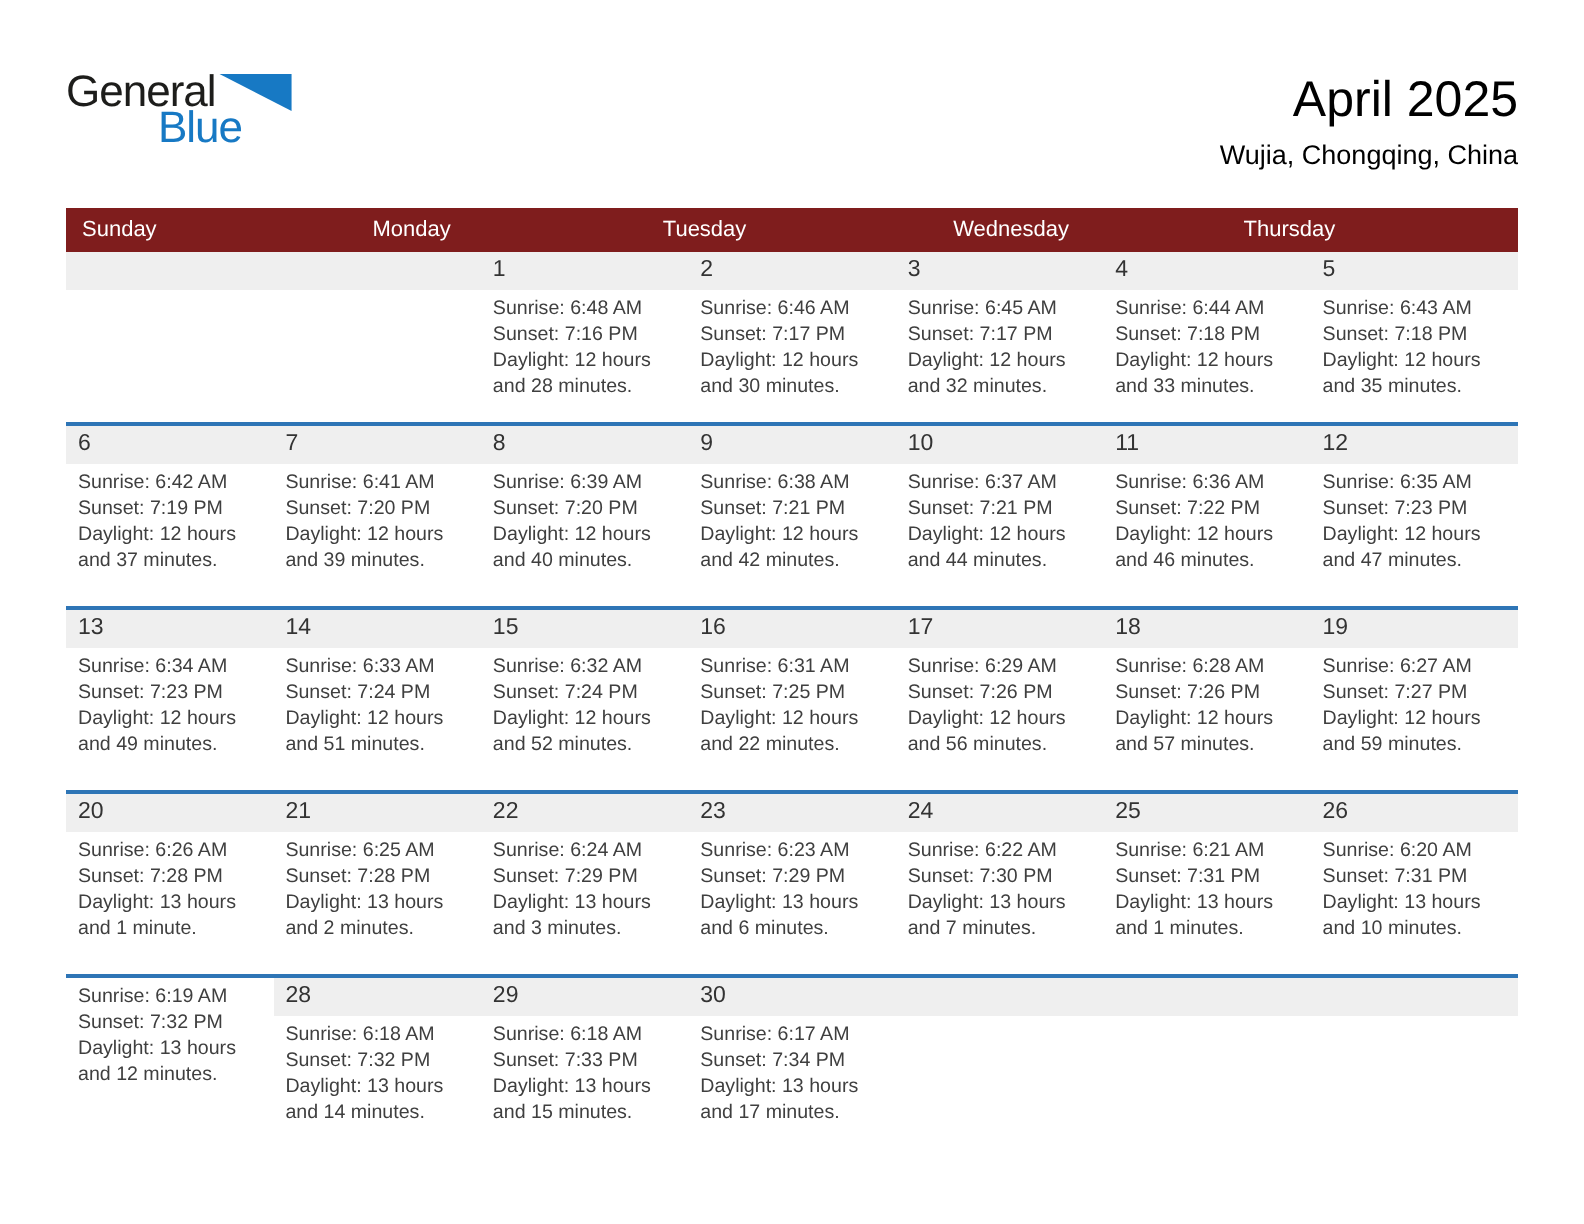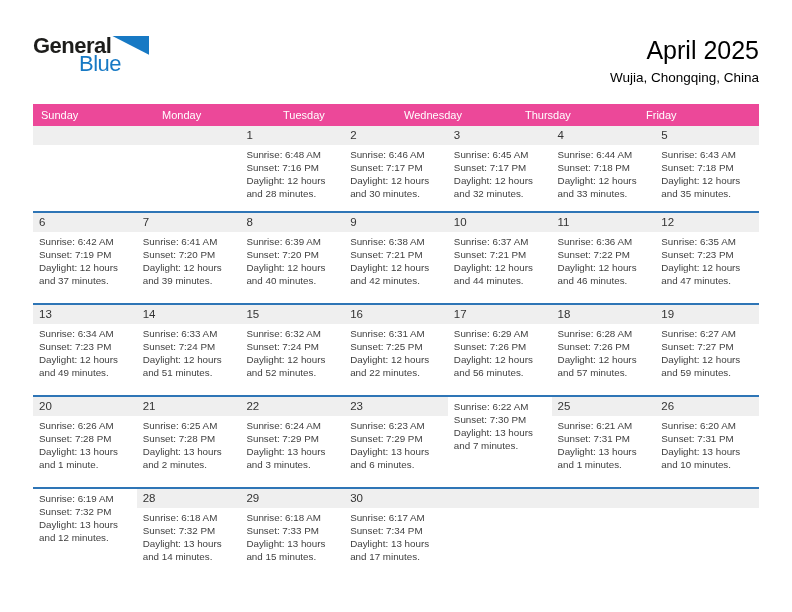--- a/index.html
+++ b/index.html
@@ -1,32 +1,32 @@
 <!DOCTYPE html>
 <html><head>
 <meta charset="utf-8">
 <style>
   html,body{margin:0;padding:0;background:#ffffff;}
   body{width:792px;height:612px;font-family:"Liberation Sans",sans-serif;position:relative;overflow:hidden;}
 
   
   .logo{position:absolute;left:33px;top:36px;width:140px;}
-  .logo-top{display:flex;align-items:flex-start;font-weight:bold;}
+  .logo-top{display:flex;align-items:center;}
   .logo-general{font-size:22px;color:#1d1d1b;letter-spacing:-0.5px;line-height:20px;}
   .logo-tri{display:inline-block;width:37px;height:19px;background:#1779c4;
             clip-path:polygon(0 0,100% 0,100% 100%);margin-left:1px;}
   .logo-blue{font-size:22px;color:#1779c4;letter-spacing:-0.5px;line-height:20px;margin:-2px 0 0 46px;}
 
   .title-block{position:absolute;right:33px;top:36px;text-align:right;}
   .cal-title{font-size:25px;color:#000;line-height:28px;}
   .cal-subtitle{font-size:13.5px;color:#000;margin-top:6px;text-align:right;}
 
   
   .calendar{position:absolute;left:33px;top:104px;width:726px;}
-  .weekday-row{display:grid;grid-template-columns:repeat(6,1fr);background:#ec4899;height:22px;}
+  .weekday-row{display:grid;grid-template-columns:repeat(5,1fr);background:#7f1d1d;height:22px;}
   .weekday{color:#ffffff;font-size:11px;line-height:22px;padding-left:8px;}
 
   .week-row{display:grid;grid-template-columns:repeat(7,1fr);height:85px;}
   .week-row.sep{height:92px;border-top:2px solid #2E75B6;box-sizing:border-box;}
 
   .cell{overflow:hidden;}
   .band{height:19px;background:#efefef;font-size:11.5px;color:#333333;
         padding-left:6px;line-height:19px;}
   .body{padding:3px 3px 0 6px;font-size:9.8px;color:#3f3f3f;line-height:13px;}
   .ln{white-space:nowrap;}
@@ -278,20 +278,21 @@
     <div class="cell">
       <div class="band">23</div>
       <div class="body">
         <div class="ln">Sunrise: 6:23 AM</div>
         <div class="ln">Sunset: 7:29 PM</div>
         <div class="ln">Daylight: 13 hours</div>
         <div class="ln">and 6 minutes.</div>
       </div>
     </div>
     <div class="cell">
+      <div class="band">24</div>
       <div class="body">
         <div class="ln">Sunrise: 6:22 AM</div>
         <div class="ln">Sunset: 7:30 PM</div>
         <div class="ln">Daylight: 13 hours</div>
         <div class="ln">and 7 minutes.</div>
       </div>
     </div>
     <div class="cell">
       <div class="band">25</div>
       <div class="body">

